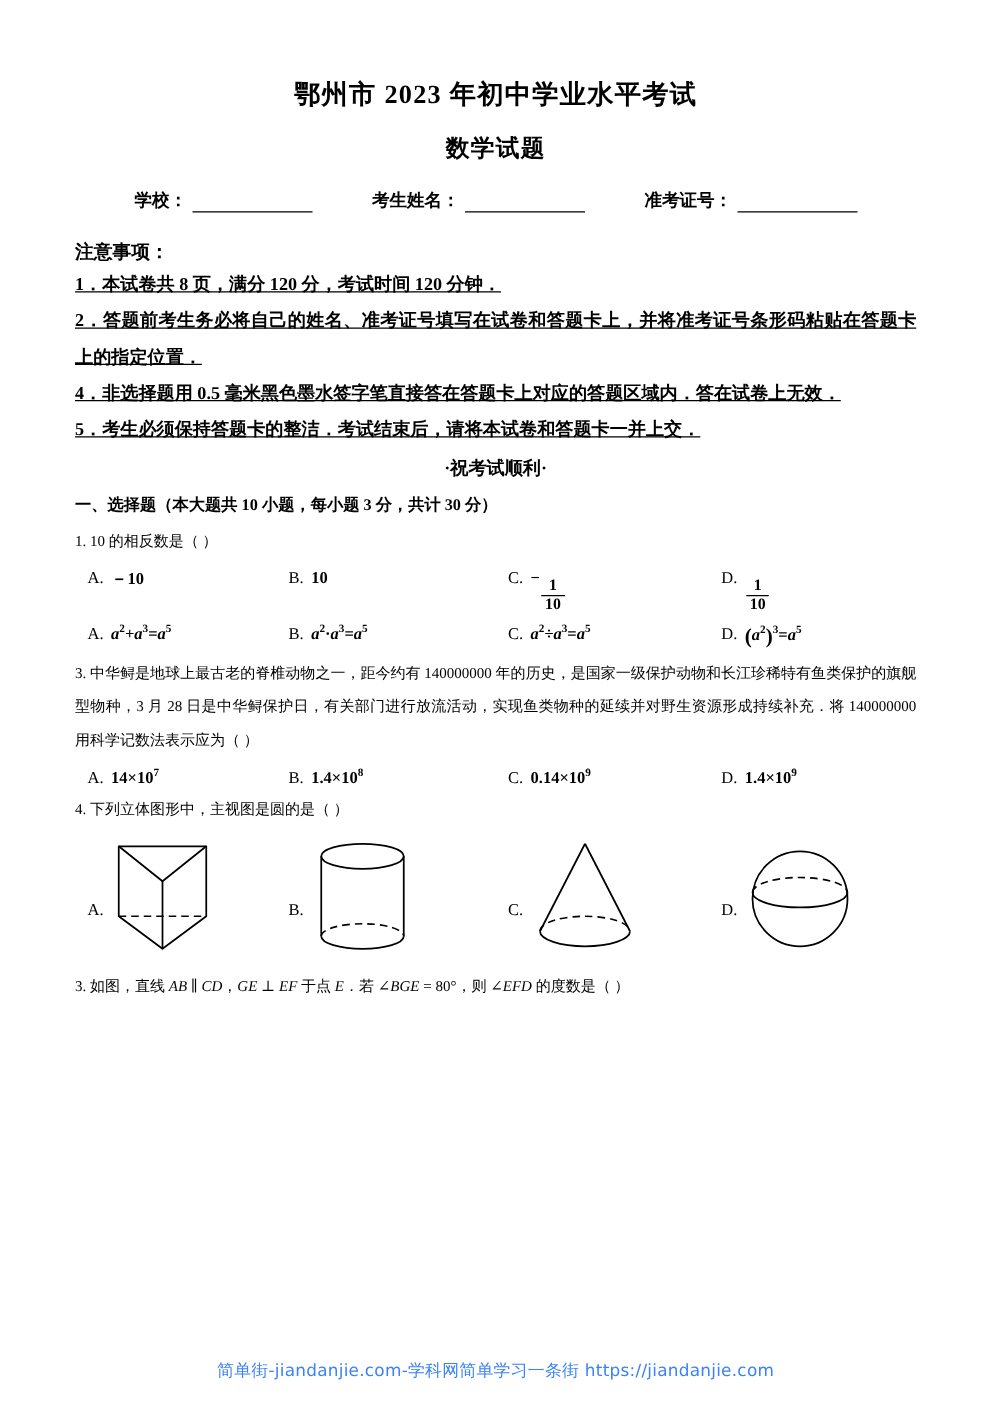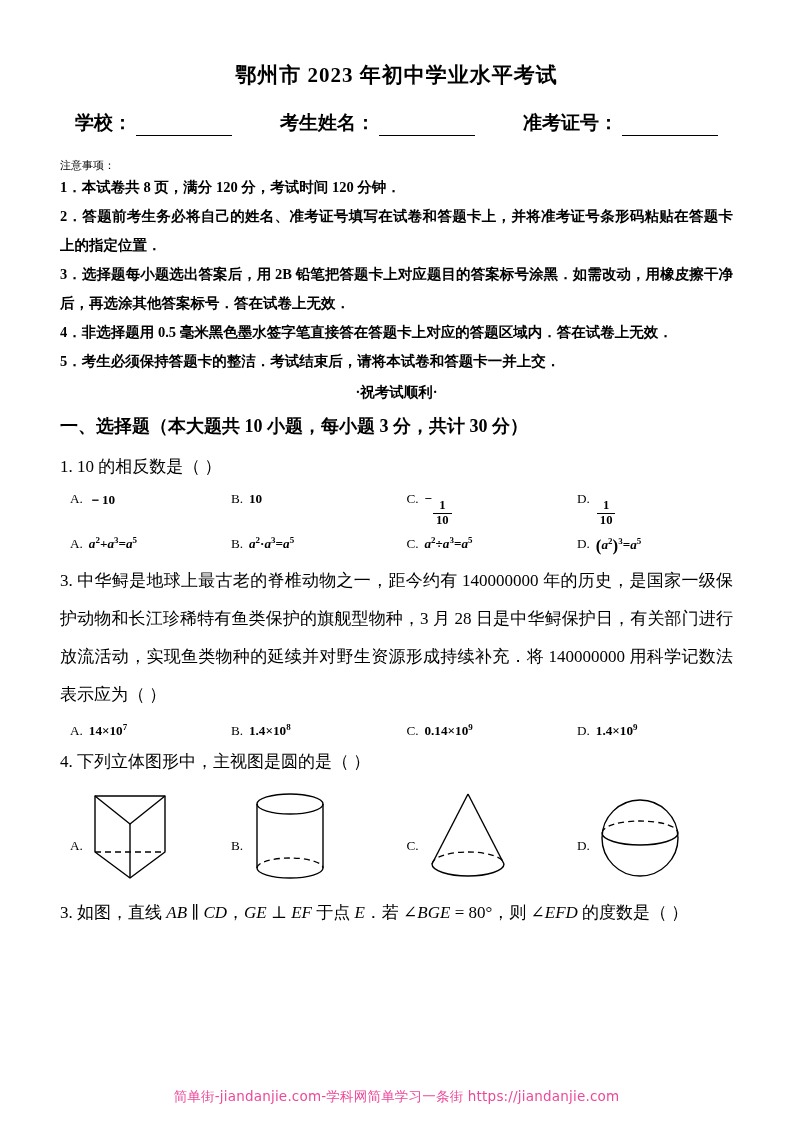--- a/index.html
+++ b/index.html
@@ -35,64 +35,65 @@
     letter-spacing: 1px;
     margin: 14px 0 0 0;
     line-height: 1.5;
   }
   .idline {
     display: flex;
     justify-content: center;
     align-items: flex-end;
     gap: 11px;
     margin: 18px 0 0 0;
-    font-size: 19px;
+    font-size: 14px;
     font-weight: bold;
   }
   .idfield { display: inline-flex; align-items: flex-end; }
   .idlabel { white-space: nowrap; }
   .idblank {
     display: inline-block;
     width: 96px;
     border-bottom: 1.3px solid #000;
     height: 14px;
     margin-left: 4px;
   }
   .idgap { width: 26px; display: inline-block; }
   
   .notice-head {
-    font-size: 11px;
-    font-weight: normal;
+    font-size: 15px;
+    font-weight: bold;
     margin: 22px 0 0 0;
     line-height: 1.45;
   }
   .notice-item {
     font-size: 14.5px;
     font-weight: bold;
     line-height: 2.0;
     margin: 0;
     text-align: justify;
     text-justify: inter-ideograph;
+    text-decoration: underline;
   }
   .blessing {
     text-align: center;
     font-size: 14.5px;
     font-weight: bold;
     line-height: 2.0;
     margin: 2px 0 0 0;
   }
   .section-title {
-    font-size: 18px;
+    font-size: 13px;
     font-weight: bold;
     line-height: 1.9;
     margin: 2px 0 4px 0;
   }
   
   .q-stem {
-    font-size: 17px;
+    font-size: 12px;
     line-height: 1.95;
     margin: 6px 0 0 0;
     text-align: justify;
     text-justify: inter-ideograph;
   }
   .q-stem.multi { line-height: 2.25; }
   .opts {
     display: flex;
     margin: 8px 0 0 0;
     font-size: 13.2px;
@@ -146,30 +147,31 @@
   .fc-d { width: 160px; }
   
   .footer {
     position: absolute;
     left: 0;
     bottom: 16px;
     width: 793px;
     text-align: center;
     font-family: "DejaVu Sans", "Liberation Sans", sans-serif;
     font-size: 13.5px;
-    color: #ec4899;
+    color: #3b82f6;
     letter-spacing: 0.2px;
   }
 </style>
 </head>
 <body>
 
 <div class="page">
 
   <div class="doc-title">鄂州市 2023 年初中学业水平考试</div>
+  <div class="doc-subtitle">数学试题</div>
 
   <div class="idline">
     <span class="idfield">
       <span class="idlabel">学校：</span>
       <span class="idblank"></span>
     </span>
     <span class="idgap"></span>
     <span class="idfield">
       <span class="idlabel">考生姓名：</span>
       <span class="idblank"></span>
@@ -177,21 +179,20 @@
     <span class="idgap"></span>
     <span class="idfield">
       <span class="idlabel">准考证号：</span>
       <span class="idblank"></span>
     </span>
   </div>
 
   <div class="notice-head">注意事项：</div>
   <p class="notice-item">1．本试卷共 8 页，满分 120 分，考试时间 120 分钟．</p>
   <p class="notice-item">2．答题前考生务必将自己的姓名、准考证号填写在试卷和答题卡上，并将准考证号条形码粘贴在答题卡上的指定位置．</p>
-  <p class="notice-item">3．选择题每小题选出答案后，用 2B 铅笔把答题卡上对应题目的答案标号涂黑．如需改动，用橡皮擦干净后，再选涂其他答案标号．答在试卷上无效．</p>
   <p class="notice-item">4．非选择题用 0.5 毫米黑色墨水签字笔直接答在答题卡上对应的答题区域内．答在试卷上无效．</p>
   <p class="notice-item">5．考生必须保持答题卡的整洁．考试结束后，请将本试卷和答题卡一并上交．</p>
   <div class="blessing">·祝考试顺利·</div>
 
   <div class="section-title">一、选择题（本大题共 10 小题，每小题 3 分，共计 30 分）</div>
 
   <div class="q-stem">1. 10 的相反数是（        ）</div>
   <div class="opts">
     <span class="opt opt-a">
       <span class="opt-label">A.</span>

